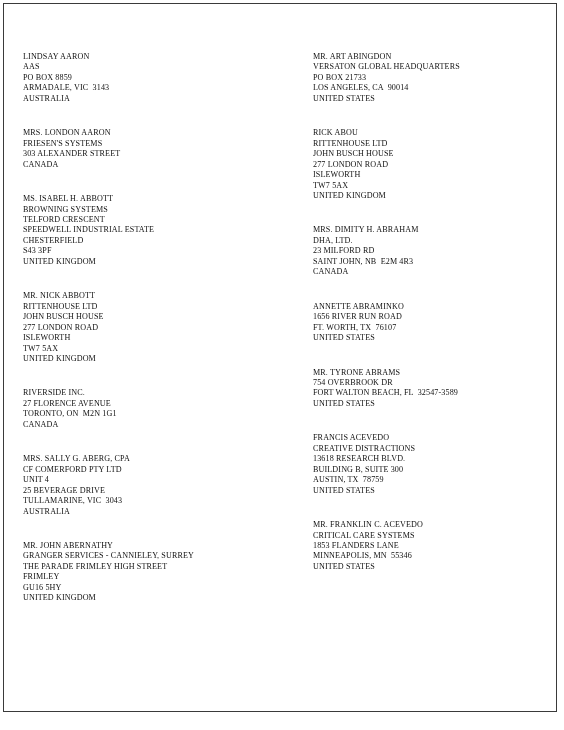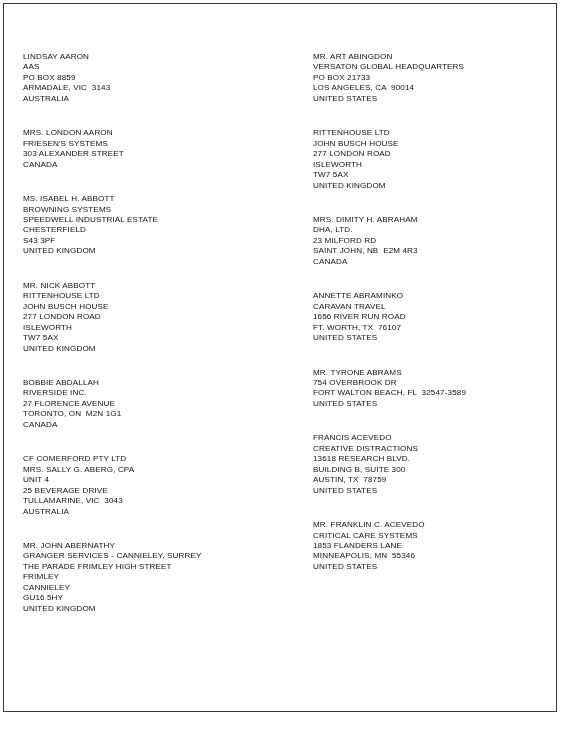--- a/index.html
+++ b/index.html
@@ -28,20 +28,21 @@
   .columns {
     position: absolute;
     left: 0;
     top: 0;
     width: 100%;
     height: 100%;
   }
   .column {
     position: absolute;
     top: 48px;
+    font-family: Liberation Serif, serif;
   }
   .column-left  { left: 19px;  width: 265px; }
   .column-right { left: 309px; width: 250px; }
 
   .address-block {
     margin: 0 0 24px 0;
     padding: 0;
   }
   .address-line {
     font-size: 8.1px;
@@ -67,85 +68,84 @@
         </div>
         <div class="address-block">
           <div class="address-line">MRS. LONDON AARON</div>
           <div class="address-line">FRIESEN'S SYSTEMS</div>
           <div class="address-line">303 ALEXANDER STREET</div>
           <div class="address-line">CANADA</div>
         </div>
         <div class="address-block">
           <div class="address-line">MS. ISABEL H. ABBOTT</div>
           <div class="address-line">BROWNING SYSTEMS</div>
+          <div class="address-line">TELFORD CRESCENT</div>
           <div class="address-line">SPEEDWELL INDUSTRIAL ESTATE</div>
           <div class="address-line">CHESTERFIELD</div>
           <div class="address-line">S43 3PF</div>
           <div class="address-line">UNITED KINGDOM</div>
         </div>
         <div class="address-block">
           <div class="address-line">MR. NICK ABBOTT</div>
           <div class="address-line">RITTENHOUSE LTD</div>
           <div class="address-line">JOHN BUSCH HOUSE</div>
           <div class="address-line">277 LONDON ROAD</div>
           <div class="address-line">ISLEWORTH</div>
           <div class="address-line">TW7 5AX</div>
           <div class="address-line">UNITED KINGDOM</div>
         </div>
         <div class="address-block">
-          <div class="address-line">BOBBIE ABDALLAH</div>
           <div class="address-line">RIVERSIDE INC.</div>
           <div class="address-line">27 FLORENCE AVENUE</div>
           <div class="address-line">TORONTO, ON  M2N 1G1</div>
           <div class="address-line">CANADA</div>
         </div>
         <div class="address-block">
+          <div class="address-line">MRS. SALLY G. ABERG, CPA</div>
           <div class="address-line">CF COMERFORD PTY LTD</div>
-          <div class="address-line">MRS. SALLY G. ABERG, CPA</div>
           <div class="address-line">UNIT 4</div>
           <div class="address-line">25 BEVERAGE DRIVE</div>
           <div class="address-line">TULLAMARINE, VIC  3043</div>
           <div class="address-line">AUSTRALIA</div>
         </div>
         <div class="address-block">
           <div class="address-line">MR. JOHN ABERNATHY</div>
           <div class="address-line">GRANGER SERVICES - CANNIELEY, SURREY</div>
           <div class="address-line">THE PARADE FRIMLEY HIGH STREET</div>
           <div class="address-line">FRIMLEY</div>
-          <div class="address-line">CANNIELEY</div>
           <div class="address-line">GU16 5HY</div>
           <div class="address-line">UNITED KINGDOM</div>
         </div>
       </div>
     <div class="column column-right">
         <div class="address-block">
           <div class="address-line">MR. ART ABINGDON</div>
           <div class="address-line">VERSATON GLOBAL HEADQUARTERS</div>
           <div class="address-line">PO BOX 21733</div>
           <div class="address-line">LOS ANGELES, CA  90014</div>
           <div class="address-line">UNITED STATES</div>
         </div>
         <div class="address-block">
+          <div class="address-line">RICK ABOU</div>
           <div class="address-line">RITTENHOUSE LTD</div>
           <div class="address-line">JOHN BUSCH HOUSE</div>
           <div class="address-line">277 LONDON ROAD</div>
           <div class="address-line">ISLEWORTH</div>
           <div class="address-line">TW7 5AX</div>
           <div class="address-line">UNITED KINGDOM</div>
         </div>
         <div class="address-block">
           <div class="address-line">MRS. DIMITY H. ABRAHAM</div>
           <div class="address-line">DHA, LTD.</div>
           <div class="address-line">23 MILFORD RD</div>
           <div class="address-line">SAINT JOHN, NB  E2M 4R3</div>
           <div class="address-line">CANADA</div>
         </div>
         <div class="address-block">
           <div class="address-line">ANNETTE ABRAMINKO</div>
-          <div class="address-line">CARAVAN TRAVEL</div>
           <div class="address-line">1656 RIVER RUN ROAD</div>
           <div class="address-line">FT. WORTH, TX  76107</div>
           <div class="address-line">UNITED STATES</div>
         </div>
         <div class="address-block">
           <div class="address-line">MR. TYRONE ABRAMS</div>
           <div class="address-line">754 OVERBROOK DR</div>
           <div class="address-line">FORT WALTON BEACH, FL  32547-3589</div>
           <div class="address-line">UNITED STATES</div>
         </div>

